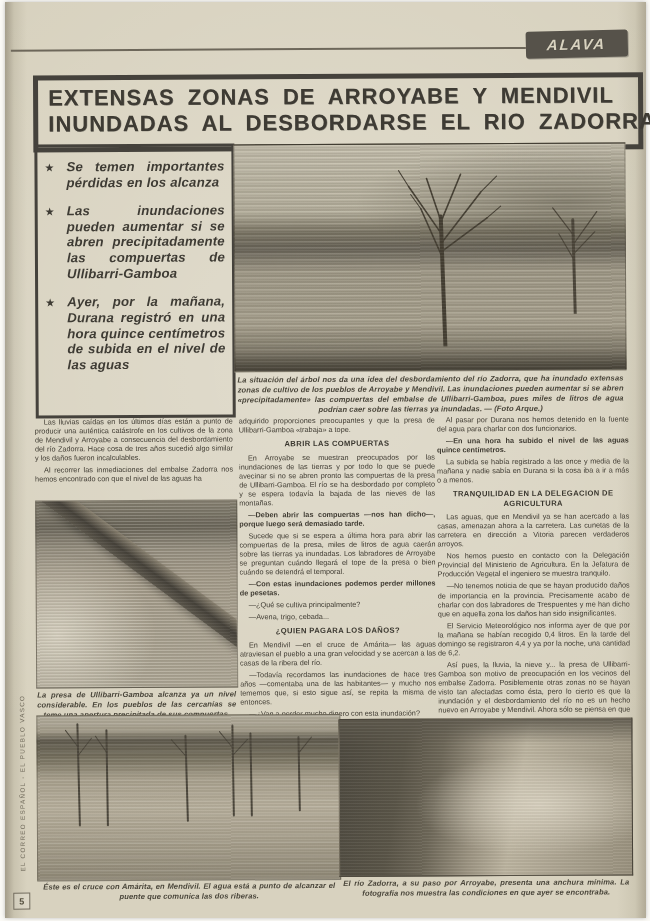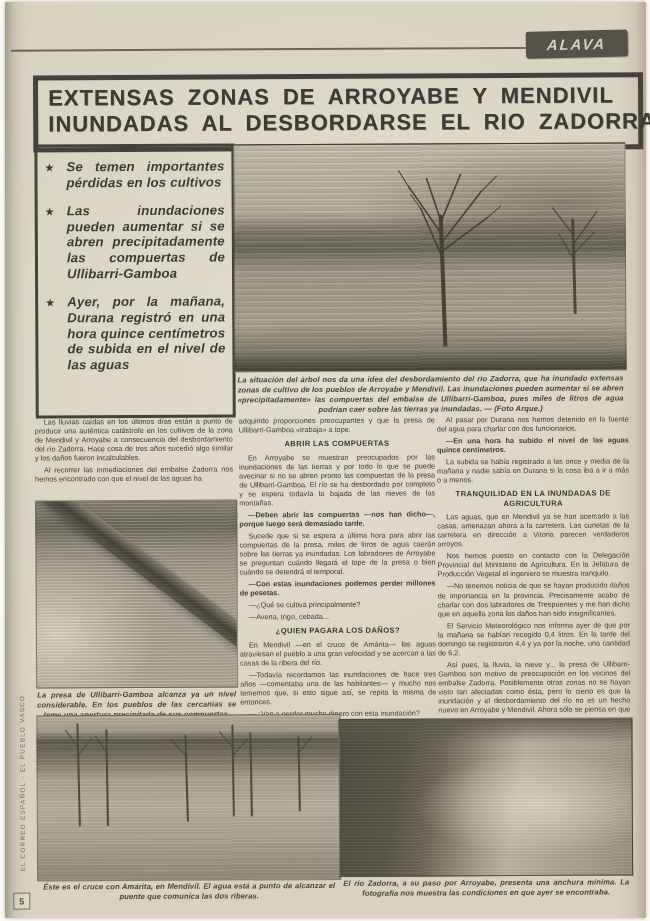--- a/index.html
+++ b/index.html
@@ -133,21 +133,21 @@
     </div>
 
     <div class="headline-box">
       <div class="hl hlline">EXTENSAS ZONAS DE ARROYABE Y MENDIVIL</div>
       <div class="hl hlline">INUNDADAS AL DESBORDARSE EL RIO ZADORRA</div>
     </div>
 
     <div class="star-box">
       <div class="star-item">
         <div class="star-glyph">★</div>
-        <div class="star-text">Se temen importantes pérdidas en los cultivos</div>
+        <div class="star-text">Se temen importantes pérdidas en los alcanza</div>
       </div>
       <div class="star-item">
         <div class="star-glyph">★</div>
         <div class="star-text">Las inundaciones pueden aumentar si se abren precipitadamente las compuertas de Ullibarri-Gamboa</div>
       </div>
       <div class="star-item">
         <div class="star-glyph">★</div>
         <div class="star-text">Ayer, por la mañana, Durana registró en una hora quince centímetros de subida en el nivel de las aguas</div>
       </div>
     </div>
@@ -194,21 +194,21 @@
       <p>En Mendivil —en el cruce de Amárita— las aguas atraviesan el pueblo a una gran velocidad y se acercan a las casas de la ribera del río.</p>
       <p>—Todavía recordamos las inundaciones de hace tres años —comentaba una de las habitantes— y mucho nos tememos que, si esto sigue así, se repita la misma de entonces.</p>
       <p>—¿Van a perder mucho dinero con esta inundación?</p>
 
     </div>
 
     <div class="col col-right">
       <p>Al pasar por Durana nos hemos detenido en la fuente del agua para charlar con dos funcionarios.</p>
       <p class="dlg-bold">—En una hora ha subido el nivel de las aguas quince centímetros.</p>
       <p>La subida se había registrado a las once y media de la mañana y nadie sabía en Durana si la cosa iba a ir a más o a menos.</p>
-      <h3>TRANQUILIDAD EN LA INUNDADAS DE AGRICULTURA</h3>
+      <h3>TRANQUILIDAD EN LA DELEGACION DE AGRICULTURA</h3>
       <p>Las aguas, que en Mendivil ya se han acercado a las casas, amenazan ahora a la carretera. Las cunetas de la carretera en dirección a Vitoria parecen verdaderos arroyos.</p>
       <p>Nos hemos puesto en contacto con la Delegación Provincial del Ministerio de Agricultura. En la Jefatura de Producción Vegetal el ingeniero se muestra tranquilo.</p>
       <p>—No tenemos noticia de que se hayan producido daños de importancia en la provincia. Precisamente acabo de charlar con dos labradores de Trespuentes y me han dicho que en aquella zona los daños han sido insignificantes.</p>
       <p>El Servicio Meteorológico nos informa ayer de que por la mañana se habían recogido 0,4 litros. En la tarde del domingo se registraron 4,4 y ya por la noche, una cantidad de 6,2.</p>
       <p>Así pues, la lluvia, la nieve y... la presa de Ullibarri-Gamboa son motivo de preocupación en los vecinos del embalse Zadorra. Posiblemente otras zonas no se hayan visto tan afectadas como ésta, pero lo cierto es que la inundación y el desbordamiento del río no es un hecho nuevo en Arroyabe y Mendivil. Ahora sólo se piensa en que el temporal dé marcha atrás y no origine la apertura precipitada de las compuertas de la presa. De lo contrario, las pérdidas económicas en los cultivos de trigo, avena y cebada seguirán aumentando.</p>
 
     </div>
 
     <div class="photo photo-bridge">
       <svg class="treesvg" style="left:0;top:0;width:302px;height:110px;" viewBox="0 0 302 110">

